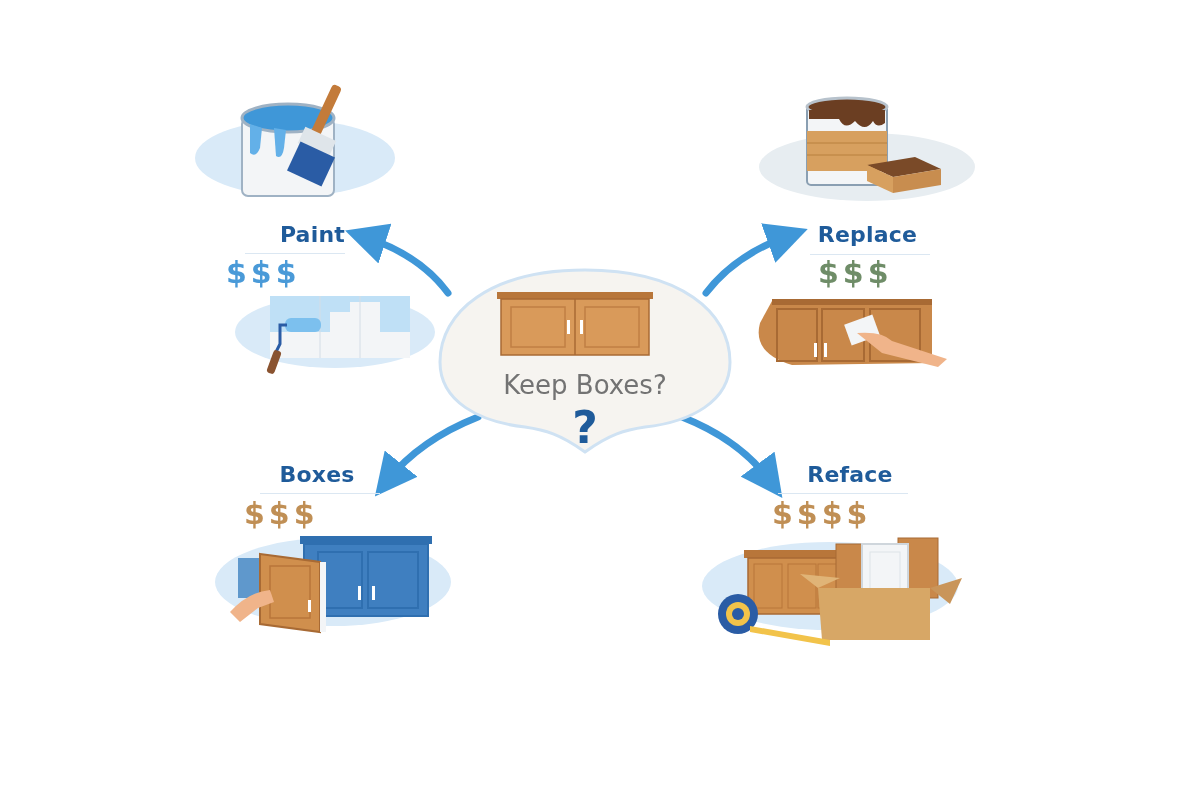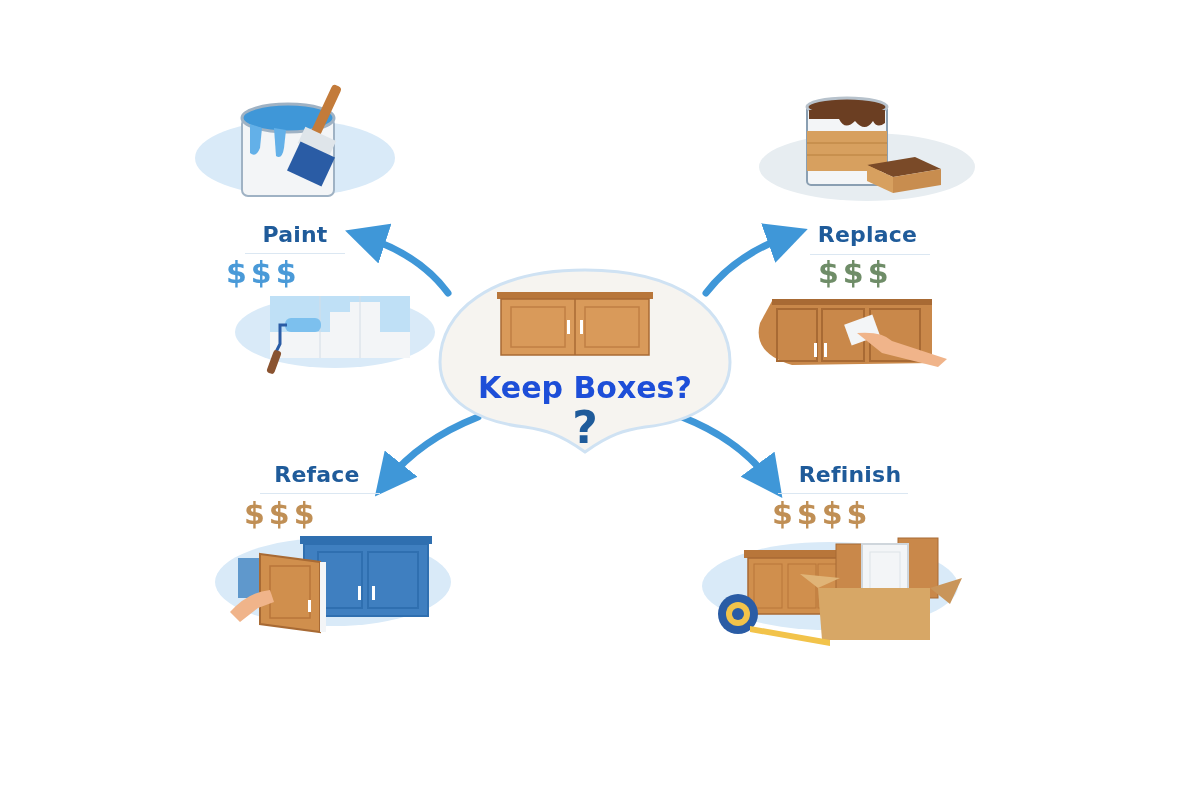--- a/index.html
+++ b/index.html
@@ -14,21 +14,21 @@
       font-size: 22px; letter-spacing: 0.2px; text-align: center;
     }
     .underline {
       position: absolute; height: 1px; background: #dbe7f2;
     }
     .price {
       position: absolute; font-weight: bold; font-size: 30px; letter-spacing: 4px;
     }
     .center-title {
       position: absolute; left: 0; width: 100%; text-align: center;
-      color: #1d4ed8; font-weight: bold; font-size: 30px;
+      color: #737373; font-weight: normal; font-size: 26px;
     }
     .qmark {
       position: absolute; left: 0; width: 100%; text-align: center;
       color: #1f5b9a; font-weight: bold; font-size: 44px;
     }
     svg { display: block; }
   </style>
 </head>
 <body>
 
@@ -65,21 +65,21 @@
   <svg class="abs" style="left:190px;top:78px" width="210" height="130">
     <ellipse cx="105" cy="80" rx="100" ry="38" fill="#d9eaf8"></ellipse>
     <rect x="52" y="40" width="92" height="78" rx="6" fill="#f3f5f7" stroke="#9fb2c4" stroke-width="2"></rect>
     <ellipse cx="98" cy="40" rx="46" ry="14" fill="#3f97d8" stroke="#9fb2c4" stroke-width="3"></ellipse>
     <path d="M60,46 L60,75 Q66,80 70,70 L72,50 Z" fill="#63b0e8"></path>
     <path d="M84,50 L86,78 Q92,82 94,70 L96,52 Z" fill="#63b0e8"></path>
     <rect x="130" y="5" width="10" height="60" rx="4" fill="#c37b3a" transform="rotate(25 135 35)"></rect>
     <rect x="110" y="55" width="34" height="18" fill="#dfe5ea" transform="rotate(25 127 64)"></rect>
     <rect x="102" y="70" width="38" height="32" fill="#2a5ca5" transform="rotate(25 121 86)"></rect>
   </svg>
-  <div class="title" style="left:245px;top:222px;width:100px;">Paint</div>
+  <div class="title" style="left:245px;top:222px;width:100px;text-align:right;">Paint</div>
   <div class="underline" style="left:245px;top:253px;width:100px;"></div>
   <div class="price" style="left:226px;top:255px;color:#4a9ad8;">$$$</div>
   <svg class="abs" style="left:230px;top:292px" width="210" height="90">
     <ellipse cx="105" cy="40" rx="100" ry="36" fill="#d9eaf8"></ellipse>
     <rect x="40" y="4" width="140" height="60" fill="#bfe0f6"></rect>
     <rect x="40" y="40" width="140" height="26" fill="#f3f5f7"></rect>
     <path d="M100,40 L100,20 L120,20 L120,10 L150,10 L150,40 Z" fill="#f3f5f7"></path>
     <line x1="90" y1="4" x2="90" y2="66" stroke="#d4dde6"></line>
     <line x1="130" y1="4" x2="130" y2="66" stroke="#d4dde6"></line>
     <rect x="55" y="26" width="36" height="14" rx="6" fill="#7cc0ee"></rect>
@@ -111,42 +111,42 @@
     <rect x="70" y="16" width="42" height="52" fill="none" stroke="#a86a34" stroke-width="2"></rect>
     <rect x="118" y="16" width="50" height="52" fill="none" stroke="#a86a34" stroke-width="2"></rect>
     <rect x="62" y="50" width="3" height="14" fill="#fff"></rect>
     <rect x="72" y="50" width="3" height="14" fill="#fff"></rect>
     <rect x="95" y="26" width="30" height="22" fill="#f3f5f7" transform="rotate(-20 110 37)"></rect>
     <path d="M105,40 Q130,38 140,48 L195,66 L186,74 L130,60 Z" fill="#f0b48a"></path>
   </svg>
 </div>
 
 <div>
-  <div class="title" style="left:262px;top:462px;width:110px;">Reface</div>
+  <div class="title" style="left:262px;top:462px;width:110px;">Boxes</div>
   <div class="underline" style="left:260px;top:493px;width:120px;"></div>
   <div class="price" style="left:244px;top:496px;color:#c08f55;">$$$</div>
   <svg class="abs" style="left:208px;top:522px" width="250" height="115">
     <ellipse cx="125" cy="60" rx="118" ry="44" fill="#d9eaf8"></ellipse>
     <rect x="92" y="14" width="132" height="8" fill="#2f6fb0"></rect>
     <rect x="96" y="22" width="124" height="72" fill="#3f7fc0" stroke="#2f6fb0" stroke-width="2"></rect>
     <rect x="110" y="30" width="44" height="56" fill="none" stroke="#2f6fb0" stroke-width="2"></rect>
     <rect x="160" y="30" width="50" height="56" fill="none" stroke="#2f6fb0" stroke-width="2"></rect>
     <rect x="150" y="64" width="3" height="14" fill="#fff"></rect>
     <rect x="164" y="64" width="3" height="14" fill="#fff"></rect>
     <rect x="30" y="36" width="22" height="40" fill="#5f98cc"></rect>
     <path d="M52,32 L112,40 L112,110 L52,102 Z" fill="#d08f4d" stroke="#a86a34" stroke-width="2"></path>
     <rect x="112" y="40" width="6" height="70" fill="#f3f5f7"></rect>
     <rect x="62" y="44" width="40" height="52" fill="none" stroke="#b8763a" stroke-width="1.5"></rect>
     <rect x="100" y="78" width="3" height="12" fill="#fff"></rect>
     <path d="M22,90 Q40,70 62,68 L66,80 L50,86 L32,100 Z" fill="#f0b48a"></path>
   </svg>
 </div>
 
 <div>
-  <div class="title" style="left:795px;top:462px;width:110px;">Refinish</div>
+  <div class="title" style="left:795px;top:462px;width:110px;">Reface</div>
   <div class="underline" style="left:778px;top:493px;width:130px;"></div>
   <div class="price" style="left:772px;top:496px;color:#c08f55;">$$$$</div>
   <svg class="abs" style="left:700px;top:528px" width="270" height="125">
     <ellipse cx="130" cy="58" rx="128" ry="44" fill="#d9eaf8"></ellipse>
     <rect x="44" y="22" width="110" height="8" fill="#b8763a"></rect>
     <rect x="48" y="30" width="102" height="56" fill="#d08f4d" stroke="#a86a34" stroke-width="1.5"></rect>
     <rect x="54" y="36" width="28" height="44" fill="none" stroke="#b8763a"></rect>
     <rect x="88" y="36" width="28" height="44" fill="none" stroke="#b8763a"></rect>
     <rect x="118" y="36" width="26" height="44" fill="none" stroke="#b8763a"></rect>
     <rect x="136" y="16" width="40" height="60" fill="#c9884a" stroke="#a86a34"></rect>

